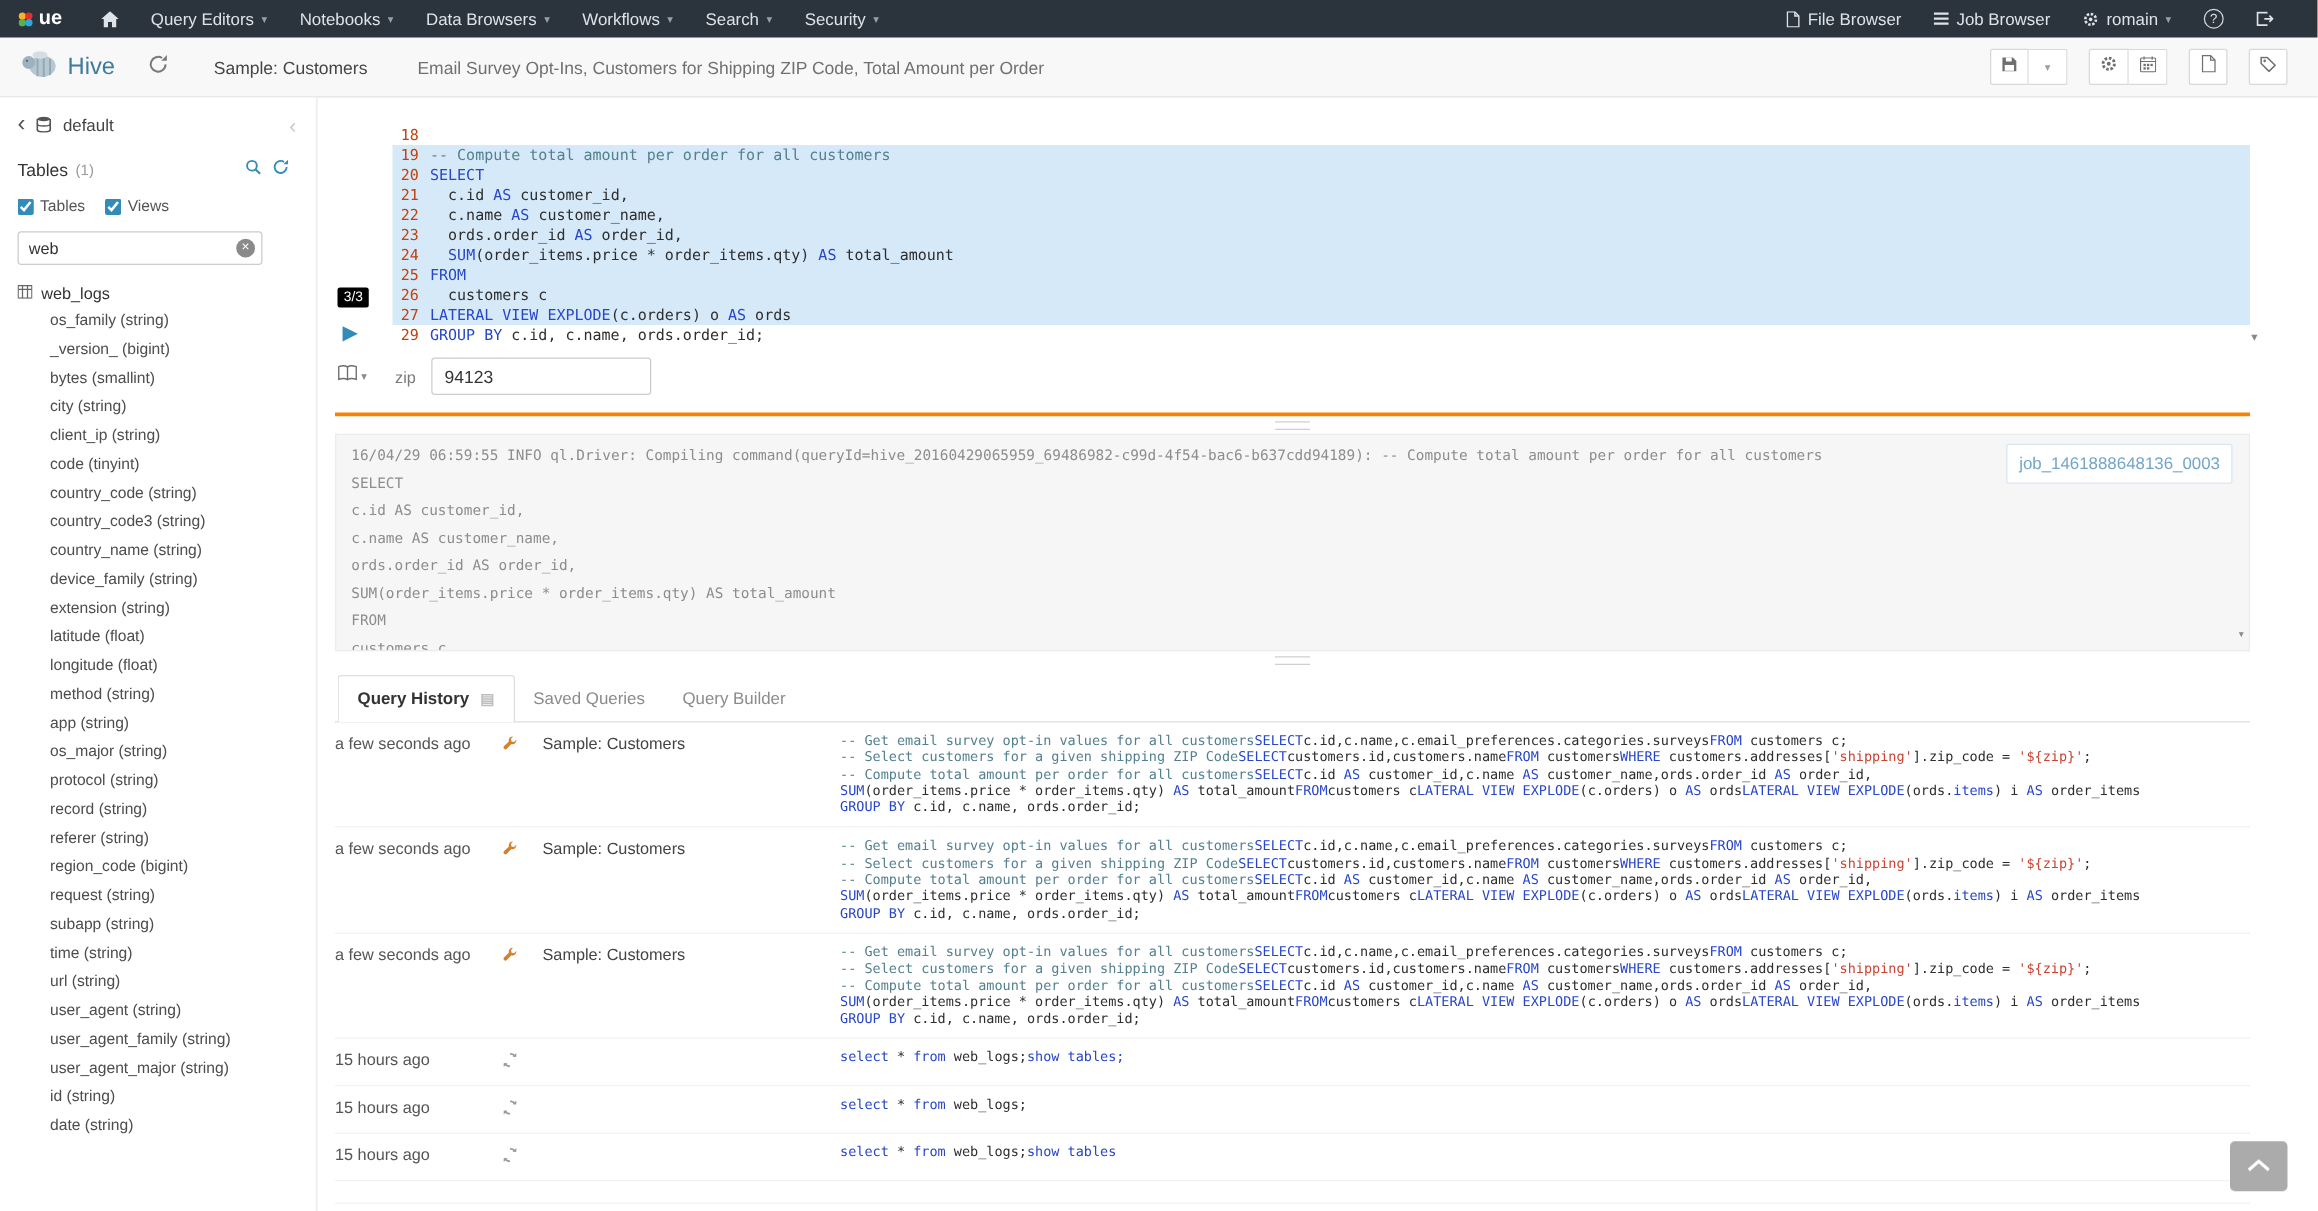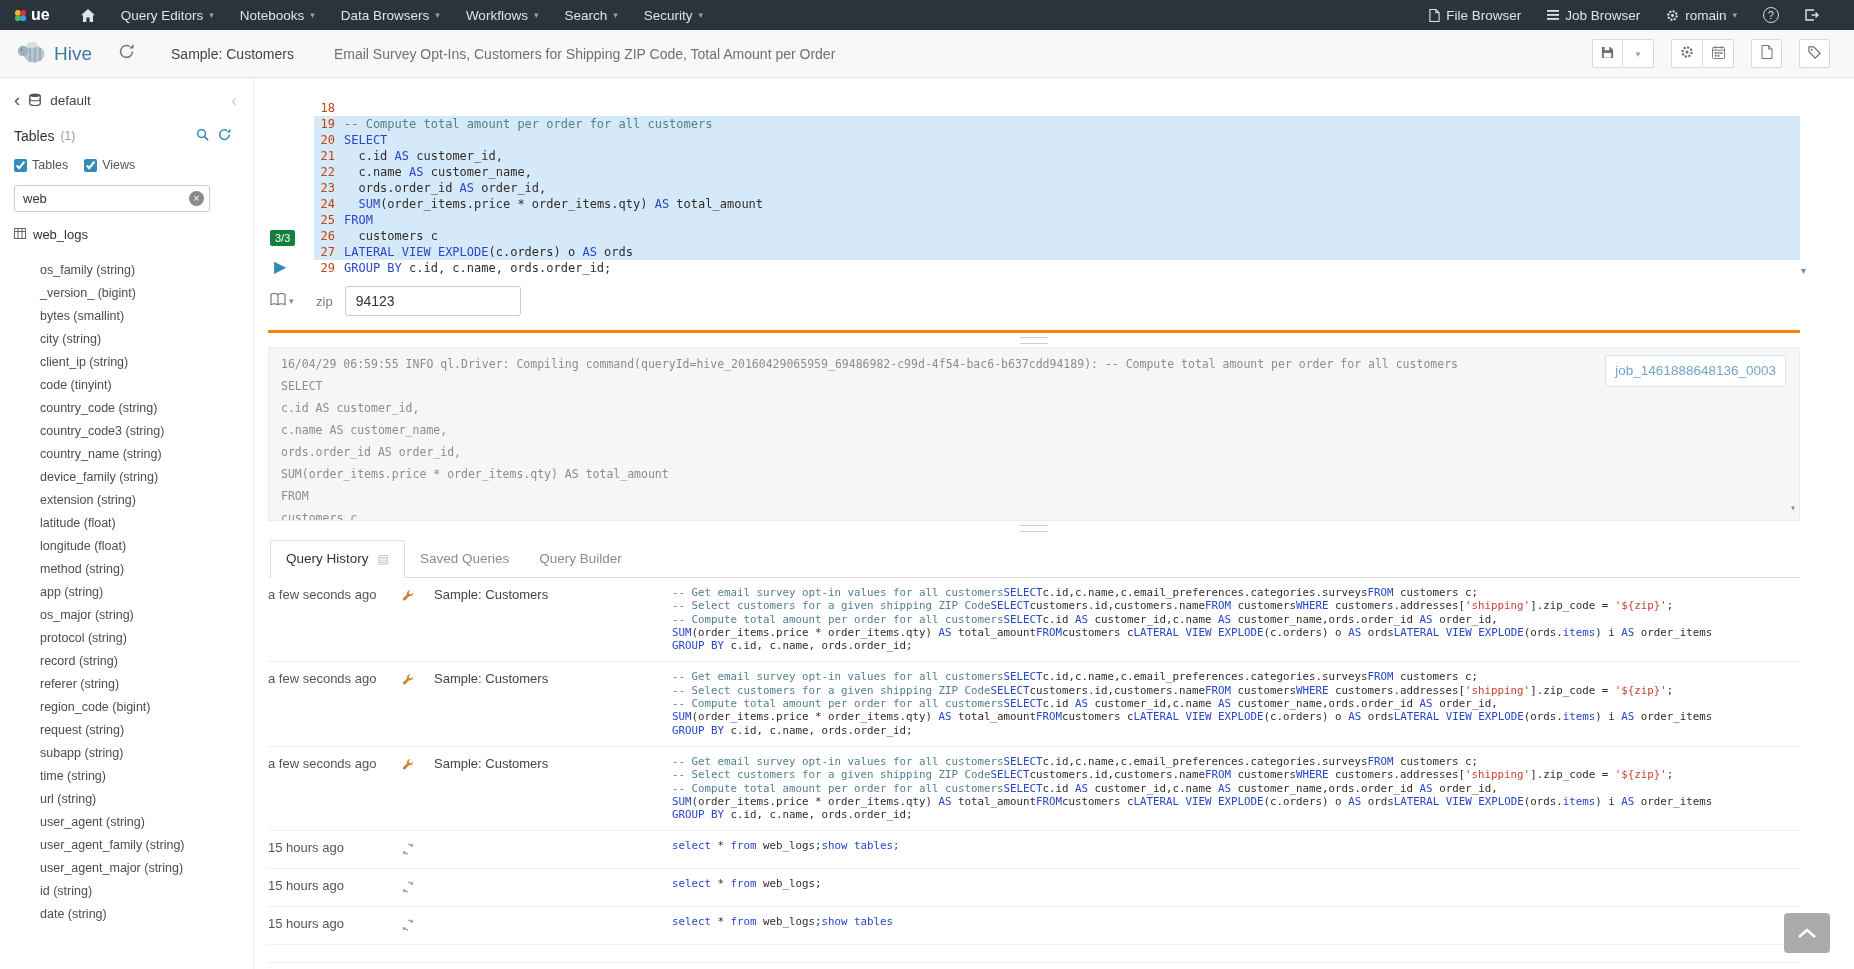--- a/index.html
+++ b/index.html
@@ -53,30 +53,30 @@
   .sb-filters label { display:flex; align-items:center; cursor:pointer; }
   .sb-filters input { accent-color:#338bb8; width:13px; height:13px; margin:0 5px 0 0; }
   .sb-search { position:relative; margin-top:13px; width:196px; }
   .sb-search input { width:100%; height:27px; border:1px solid #ccc; border-radius:3px;
                      padding:0 24px 0 8px; font-size:13px; color:#333; outline:none;
                      font-family:"Liberation Sans",sans-serif; }
   .sb-clear { position:absolute; right:6px; top:6px; width:15px; height:15px; border-radius:50%;
               background:#8a8a8a; color:#fff; font-size:11px; line-height:14px; text-align:center; cursor:pointer; }
   .sb-table { display:flex; align-items:center; gap:7px; margin-top:15px; font-size:13px; color:#333; cursor:pointer; }
   .sb-table svg { color:#666; }
-  .col-list { margin-top:17px; }
+  .col-list { margin-top:3px; }
   .col-item { padding-left:26px; font-size:12.5px; color:#4d4d4d; line-height:23px;
               cursor:pointer; white-space:nowrap; }
 
   
   .main { position:absolute; top:78px; left:254px; right:0; bottom:0; padding:0 54px 0 14px; overflow:hidden; }
 
   .editor-row { display:flex; margin-top:22px; position:relative; }
   .exec-rail { width:46px; position:relative; flex:none; }
-  .exec-badge { position:absolute; left:2px; bottom:30px; background:#15803d; color:#fff;
+  .exec-badge { position:absolute; left:2px; bottom:30px; background:#000000; color:#fff;
                 font-size:11px; padding:2px 5px; border-radius:2px; }
   .play-btn { position:absolute; left:6px; bottom:1px; color:#338bb8; font-size:16px;
               line-height:1; cursor:pointer; }
   .editor { flex:1; font-family:"DejaVu Sans Mono", monospace; font-size:12px; }
   .ed-line { display:flex; height:16px; line-height:16px; white-space:pre; }
   .ed-line.sel { background:#d6e9f8; }
   .gut { width:30px; text-align:right; padding-right:9px; color:#c2410c; flex:none; }
   .code { flex:1; }
   .ed-scroll { position:absolute; right:-6px; bottom:0; color:#888; font-size:10px; cursor:pointer; }
 
@@ -96,21 +96,21 @@
          line-height:22px; color:#8d8d8d; overflow:hidden; }
   .job-link { position:absolute; top:7px; right:13px; background:#fff; border:1px solid #d9e6f0;
               border-radius:2px; color:#72a5c9; font-family:"Liberation Sans",sans-serif;
               font-size:13.5px; padding:4px 9px; cursor:pointer; }
   .log-scroll { position:absolute; right:3px; bottom:1px; color:#8a8a8a; font-size:10px; cursor:pointer; }
 
   .tabs { display:flex; border-bottom:1px solid #ddd; margin-top:8px; padding-left:2px; }
   .tab { padding:10px 15px 11px; font-size:13.5px; color:#8b8b8b; cursor:pointer;
          margin-bottom:-1px; display:flex; align-items:center; gap:9px; }
   .tab.active { background:#fff; border:1px solid #ddd; border-bottom-color:#fff;
-                border-radius:3px 3px 0 0; color:#333; }
+                border-radius:3px 3px 0 0; color:#333;font-weight:bold; }
   .tab-extra { color:#bdbdbd; font-size:12px; }
 
   .h-row { display:flex; align-items:flex-start; padding:8px 0 9px; border-bottom:1px solid #f1f1f1; cursor:pointer; }
   .h-time { width:134px; font-size:13px; color:#555; flex:none; padding-top:1px; }
   .h-icon { width:32px; flex:none; padding-top:2px; }
   .h-name { width:238px; font-size:13px; color:#444; flex:none; padding-top:1px; }
   .h-sql { flex:1; font-family:"DejaVu Sans Mono", monospace; font-size:10.8px;
            line-height:13.3px; color:#2e2e2e; }
   .h-line { white-space:pre-wrap; }
 

